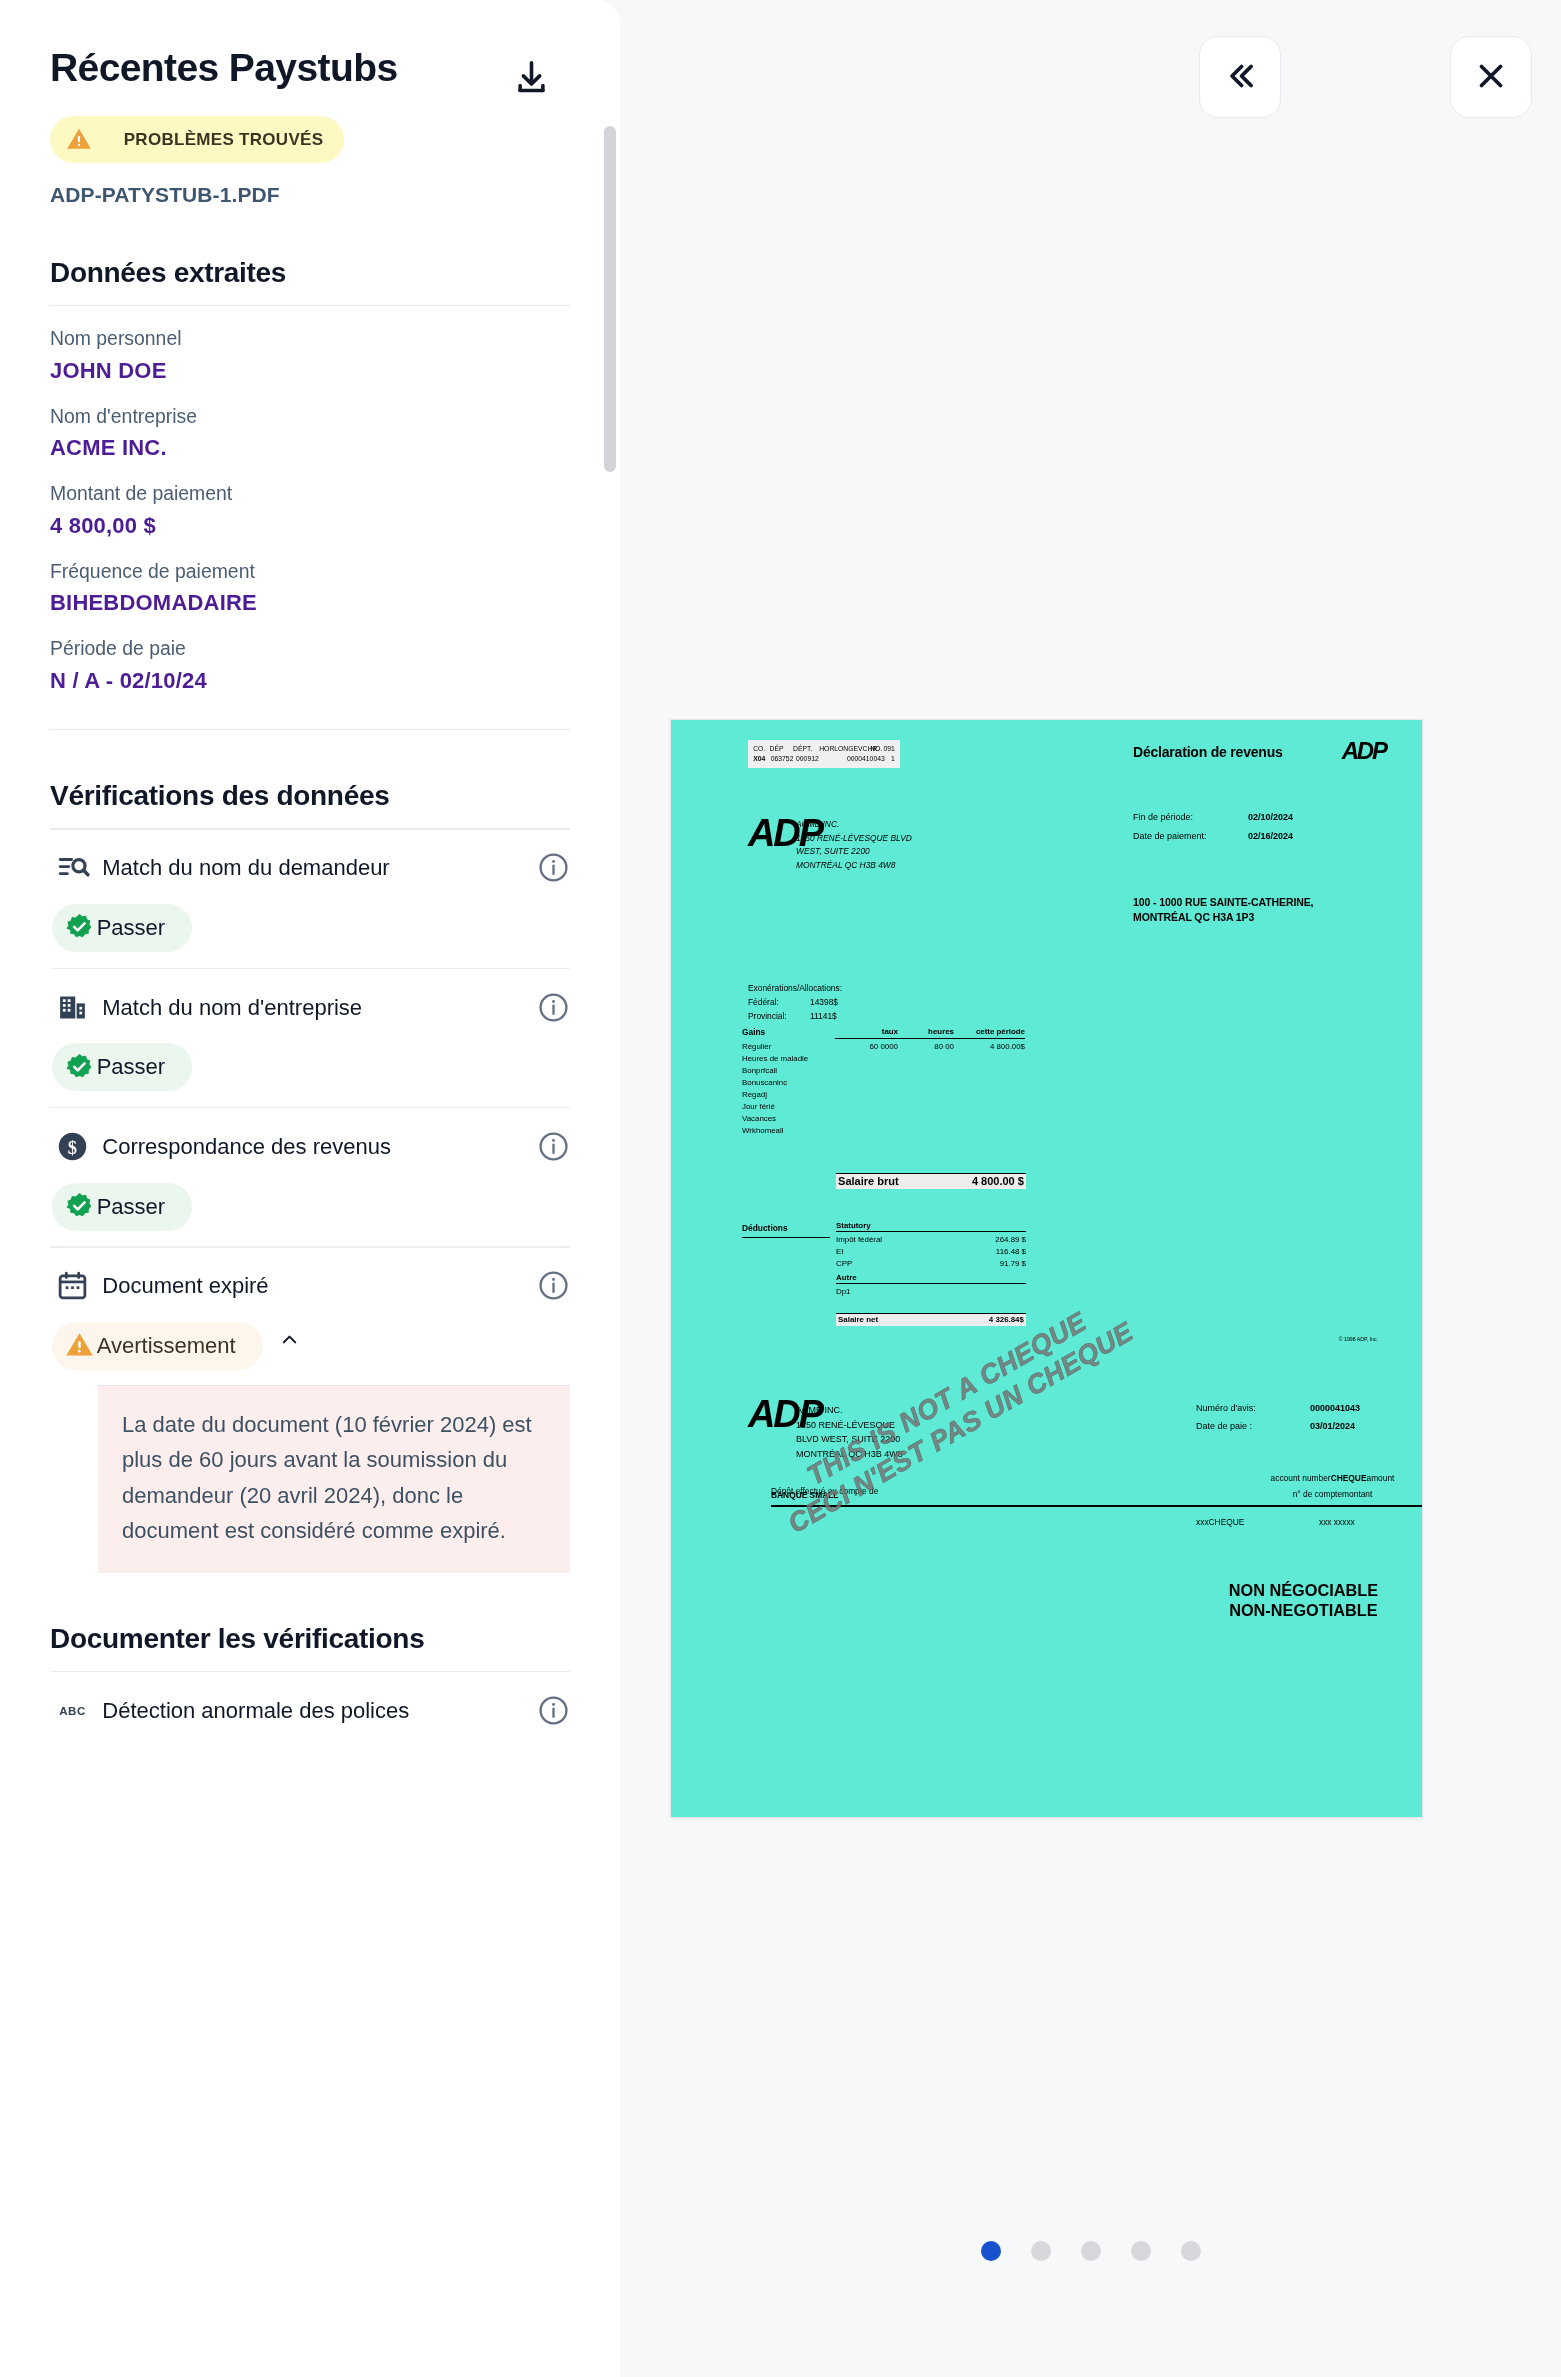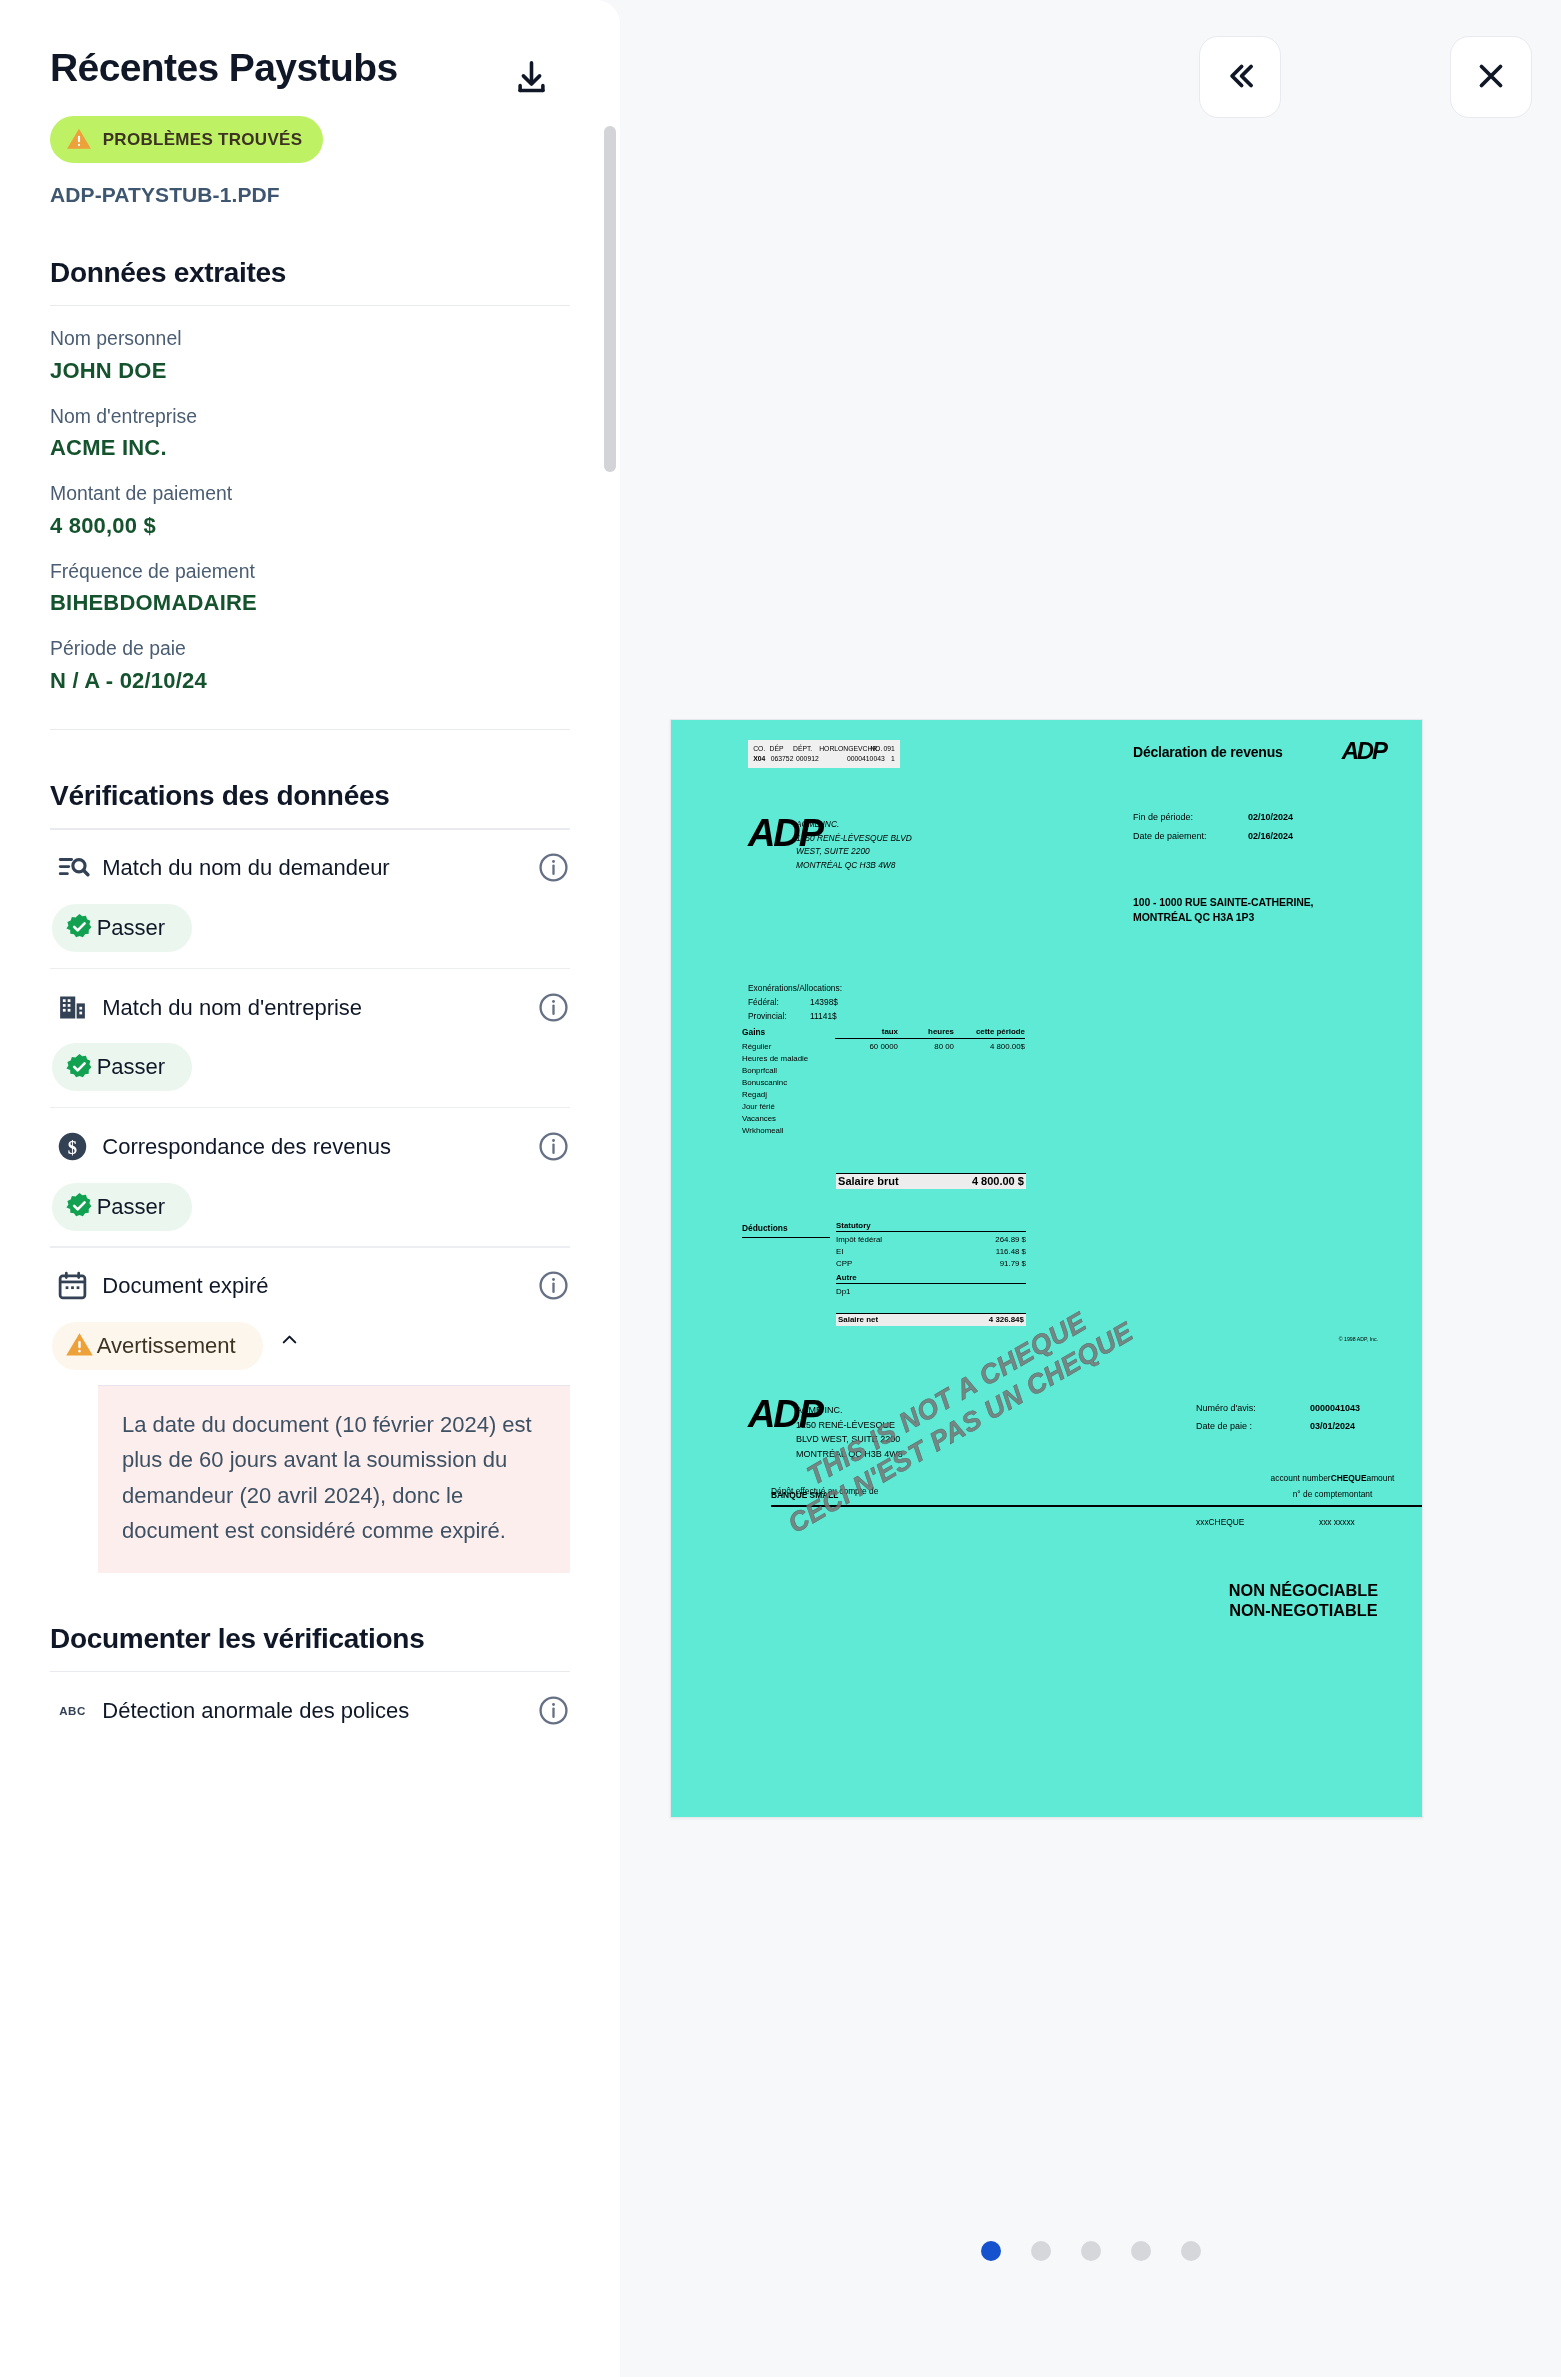--- a/index.html
+++ b/index.html
@@ -49,22 +49,22 @@
     font-size: 39px; font-weight: 700; color: #101828;
     letter-spacing: -0.6px; line-height: 1.05;
   }
   .download-btn {
     width: 41px; height: 41px; margin-top: 9.4px; margin-right: 18px;
     display:flex; align-items:center; justify-content:center;
     cursor: pointer;
   }
 
   .badge-issues {
-    display: inline-flex; align-items: center; gap: 11px;
-    background: #bef264; border-radius: 524px;
+    display: inline-flex; align-items: center; gap: 32px;
+    background: #fef9c3; border-radius: 524px;
     padding: 9.4px 21px 9.4px 15.7px;
     margin-top: 18px;
   }
   .badge-issues .lbl {
     font-size: 17px; font-weight: 700; color: #3d3323; letter-spacing: 0.3px;
   }
 
   .file-name {
     margin-top: 20px;
     font-size: 21px; font-weight: 700; color: #3f5670;
@@ -74,21 +74,21 @@
   
   .section-title {
     font-size: 28px; font-weight: 700; color: #101828;
     letter-spacing: -0.3px;
     margin-top: 50px;
   }
   .rule { height: 1.6px; background: #e8eaef; margin-top: 15.7px; }
 
   .kv { margin-top: 19px; }
   .kv .k { font-size: 19.4px; color: #4b5d72; line-height: 1.35; }
-  .kv .v { font-size: 22px; font-weight: 700; color: #14532d; letter-spacing: 0.2px; margin-top: 6.3px; }
+  .kv .v { font-size: 22px; font-weight: 700; color: #4c1d95; letter-spacing: 0.2px; margin-top: 6.3px; }
 
   .section-end-rule { height: 1.6px; background:#e8eaef; margin-top: 35px; }
 
   
   .check { padding-top: 15.7px; }
   .check-head { display: flex; align-items: center; }
   .check-icon {
     width: 45px; min-width: 45px; height: 45px;
     display: flex; align-items: center; justify-content: center;
   }

